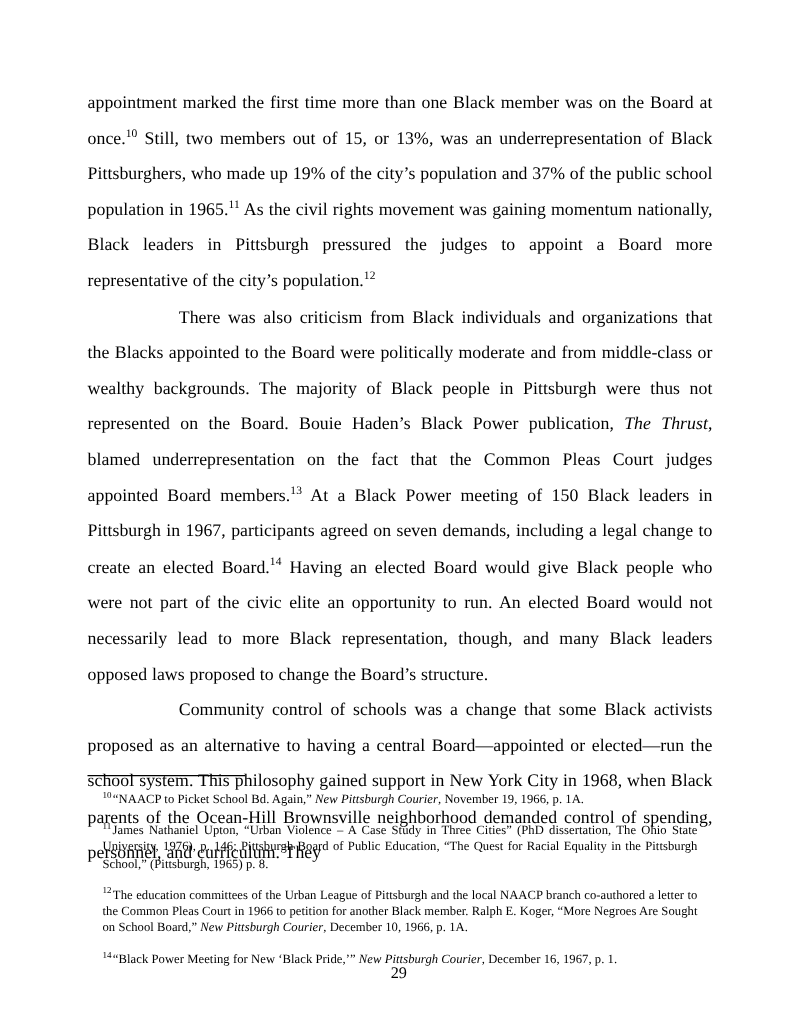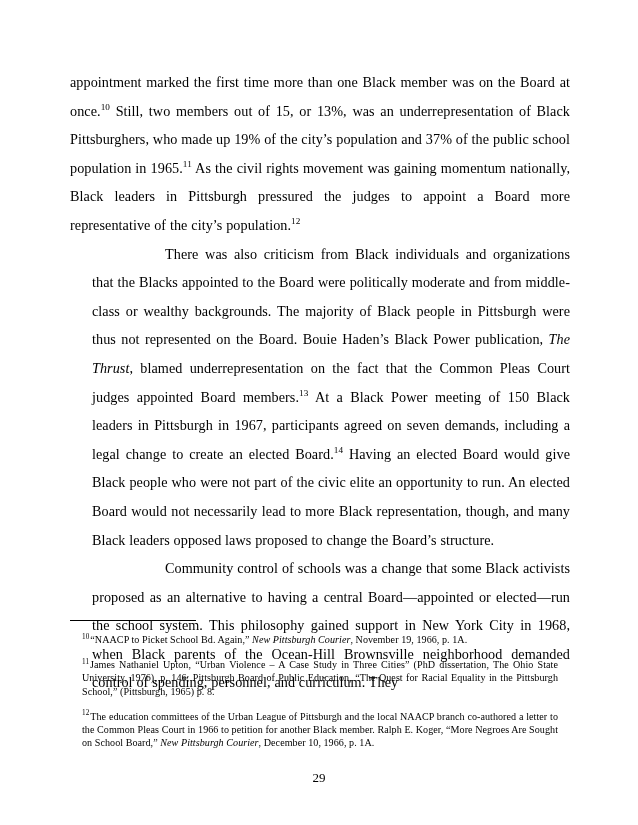--- a/index.html
+++ b/index.html
@@ -29,21 +29,20 @@
     font-size: 14.2px;
     line-height: 28.6px;
     text-align: justify;
     text-justify: inter-word;
     margin: 0;
     letter-spacing: 0.06px;
     word-spacing: 0.2px;
   }
   .para.indent {
     text-indent: 73px;
-    margin-left: 22px;
   }
   sup.fnref {
     font-size: 9.2px;
     vertical-align: super;
     line-height: 0;
   }
   em, .ital {
     font-style: italic;
   }
 
@@ -94,17 +93,18 @@
     <p class="para">appointment marked the first time more than one Black member was on the Board at once.<sup class="fnref">10</sup>  Still, two members out of 15, or 13%, was an underrepresentation of Black Pittsburghers, who made up 19% of the city’s population and 37% of the public school population in 1965.<sup class="fnref">11</sup>  As the civil rights movement was gaining momentum nationally, Black leaders in Pittsburgh pressured the judges to appoint a Board more representative of the city’s population.<sup class="fnref">12</sup></p>
     <p class="para indent">There was also criticism from Black individuals and organizations that the Blacks appointed to the Board were politically moderate and from middle-class or wealthy backgrounds.  The majority of Black people in Pittsburgh were thus not represented on the Board.  Bouie Haden’s Black Power publication, <em class="ital">The Thrust</em>, blamed underrepresentation on the fact that the Common Pleas Court judges appointed Board members.<sup class="fnref">13</sup>  At a Black Power meeting of 150 Black leaders in Pittsburgh in 1967, participants agreed on seven demands, including a legal change to create an elected Board.<sup class="fnref">14</sup>  Having an elected Board would give Black people who were not part of the civic elite an opportunity to run.  An elected Board would not necessarily lead to more Black representation, though, and many Black leaders opposed laws proposed to change the Board’s structure.</p>
     <p class="para indent">Community control of schools was a change that some Black activists proposed as an alternative to having a central Board—appointed or elected—run the school system.  This philosophy gained support in New York City in 1968, when Black parents of the Ocean-Hill Brownsville neighborhood demanded control of spending, personnel, and curriculum.  They</p>
   </div>
 
   <div class="footnotes">
     <div class="fn-rule"></div>
     <p class="fn"><sup>10</sup>“NAACP to Picket School Bd. Again,” <em class="ital">New Pittsburgh Courier</em>, November 19, 1966, p. 1A.</p>
     <p class="fn"><sup>11</sup>James Nathaniel Upton, “Urban Violence – A Case Study in Three Cities” (PhD dissertation, The Ohio State University, 1976), p. 146; Pittsburgh Board of Public Education, “The Quest for Racial Equality in the Pittsburgh School,” (Pittsburgh, 1965) p. 8.</p>
     <p class="fn"><sup>12</sup>The education committees of the Urban League of Pittsburgh and the local NAACP branch co-authored a letter to the Common Pleas Court in 1966 to petition for another Black member. Ralph E. Koger, “More Negroes Are Sought on School Board,” <em class="ital">New Pittsburgh Courier</em>, December 10, 1966, p. 1A.</p>
+    <p class="fn"><sup>14</sup>“Black Power Meeting for New ‘Black Pride,’” <em class="ital">New Pittsburgh Courier</em>, December 16, 1967, p. 1.</p>
   </div>
 
   <div class="page-number">29</div>
 
 </div>
 
 </body></html>

